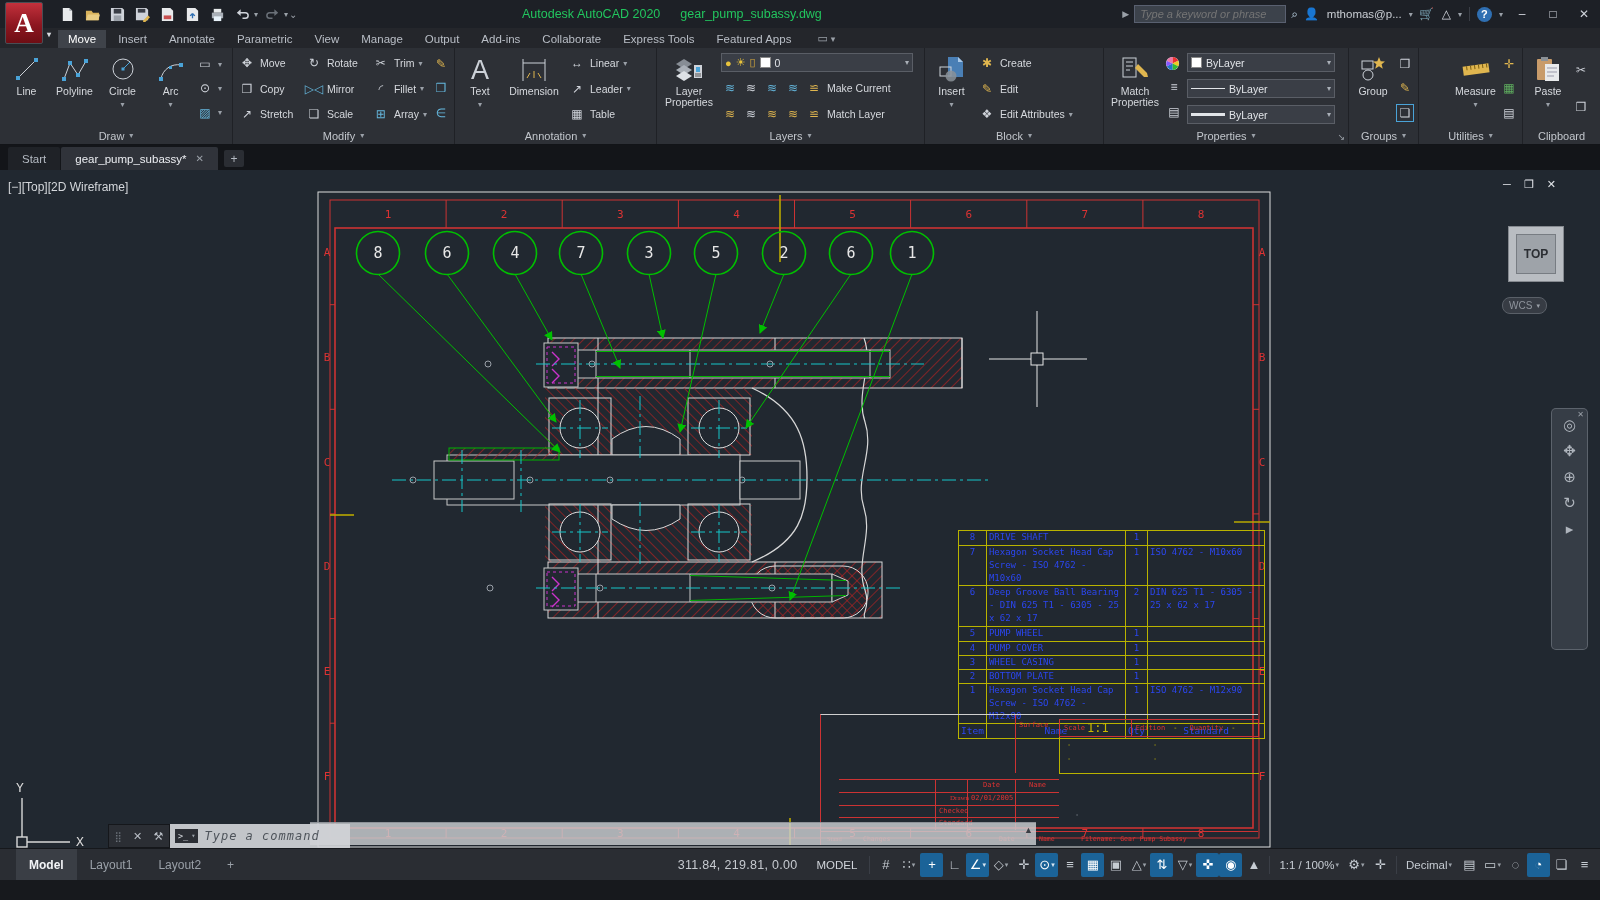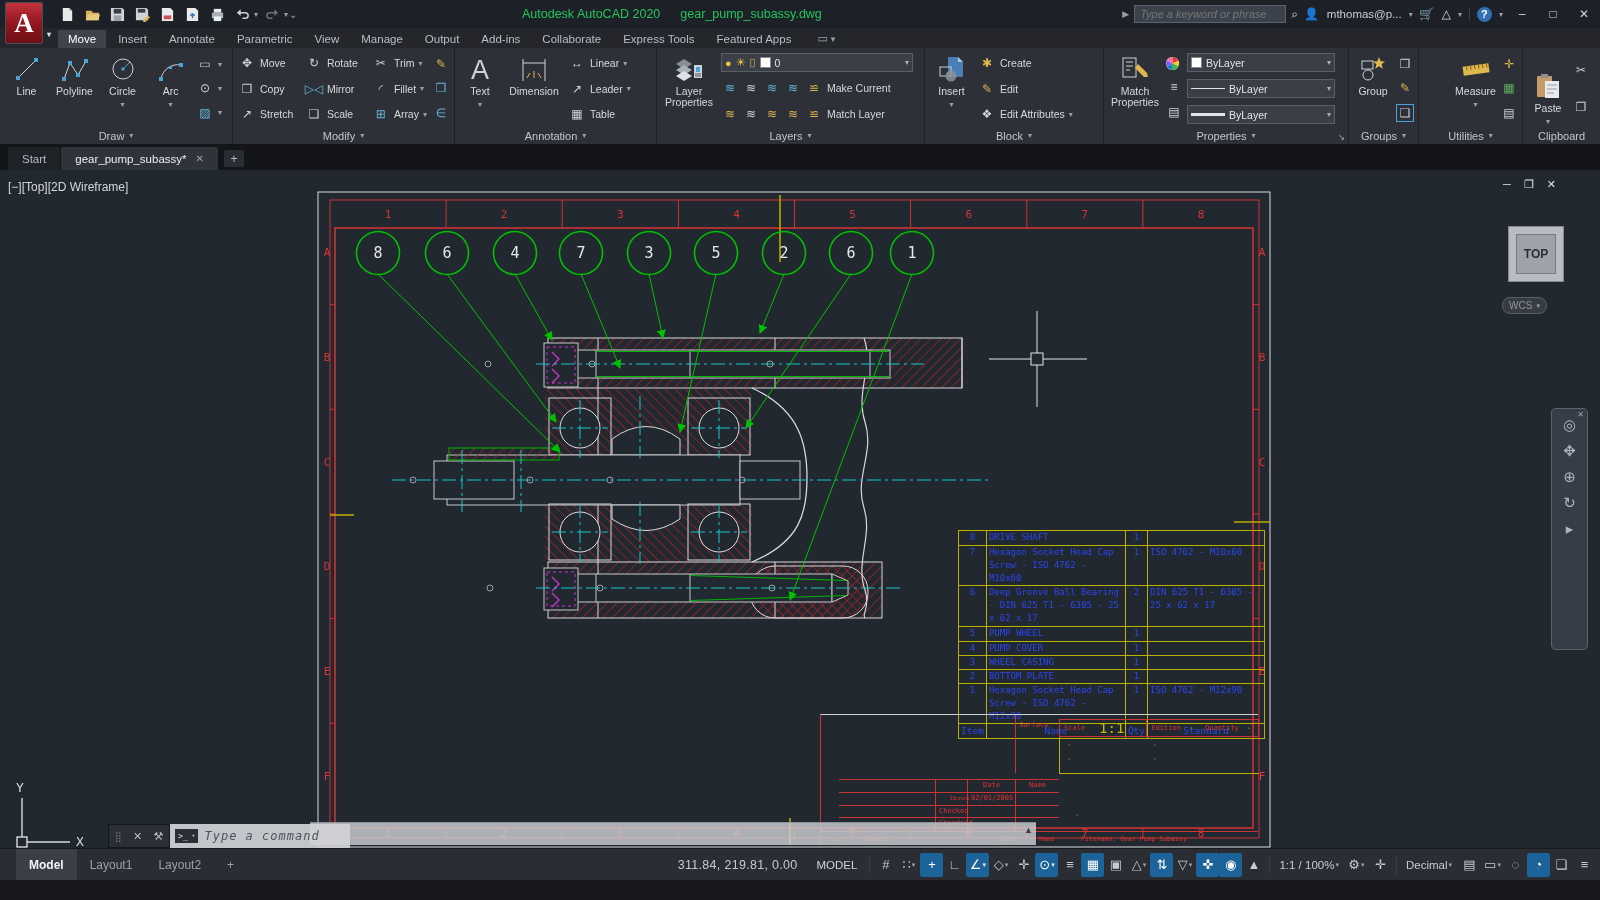--- a/index.html
+++ b/index.html
@@ -595,21 +595,21 @@
       </div>
     </div>
     <div class="plabel">
         <span>Utilities</span>
         <span class="pc">▾</span>
       </div>
   </div>
 
   <div class="panel" style="width:77px;border-right:none;">
     <div class="pbody">
-      <div class="bigbtn" style="width:44px;justify-content:flex-end;">
+      <div class="bigbtn" style="width:44px;">
         <span class="svgicon"><svg viewBox="0 0 30 30">
               <rect x="4" y="5" width="15" height="21" rx="1" fill="#c89b6a"></rect>
               <rect x="8" y="3" width="7" height="4" fill="#8a9096"></rect>
               <rect x="12" y="10" width="14" height="17" fill="#e8eaec"></rect>
               <path d="M14,14 h10 M14,18 h10 M14,22 h7" stroke="#99a" fill="none"></path>
             </svg></span>
         <span>Paste</span>
           <span class="bcaret">▾</span>
       </div>
       <div class="minicol">
@@ -939,21 +939,21 @@
       </tfoot>
     </table>
   </div>
 
   <div class="titleblock">
     <div class="tb-vline" style="left:194px;top:0;height:58px;"></div>
     <div class="tb-vline y" style="left:238px;top:4px;height:54px;"></div>
     <span class="tb-abs tb-red" style="left:198px;top:6px;">Surface</span>
     <div class="scalebox">
       <span class="tb-red" style="margin-left:4px;">Scale</span>
-      <span class="tb-yel" style="margin-left:14px;font-size:14px;">1:1</span>
+      <span class="tb-yel" style="margin-left:2px;font-size:12px;">1:1</span>
       <span style="margin-left:22px;border-left:1px solid #cc3333;height:18px;"></span>
       <span class="tb-red" style="margin-left:4px;">Edition</span>
       <span class="tb-yel" style="margin-left:8px;">-</span>
       <span class="tb-red" style="margin-left:12px;">Quantity</span>
       <span class="tb-yel" style="margin-left:8px;">-</span>
     </div>
     <span class="tb-abs tb-yel" style="left:246px;top:26px;">-</span>
     <span class="tb-abs tb-yel" style="left:332px;top:26px;">-</span>
     <span class="tb-abs tb-yel" style="left:246px;top:40px;">-</span>
     <span class="tb-abs tb-yel" style="left:332px;top:40px;">-</span>

